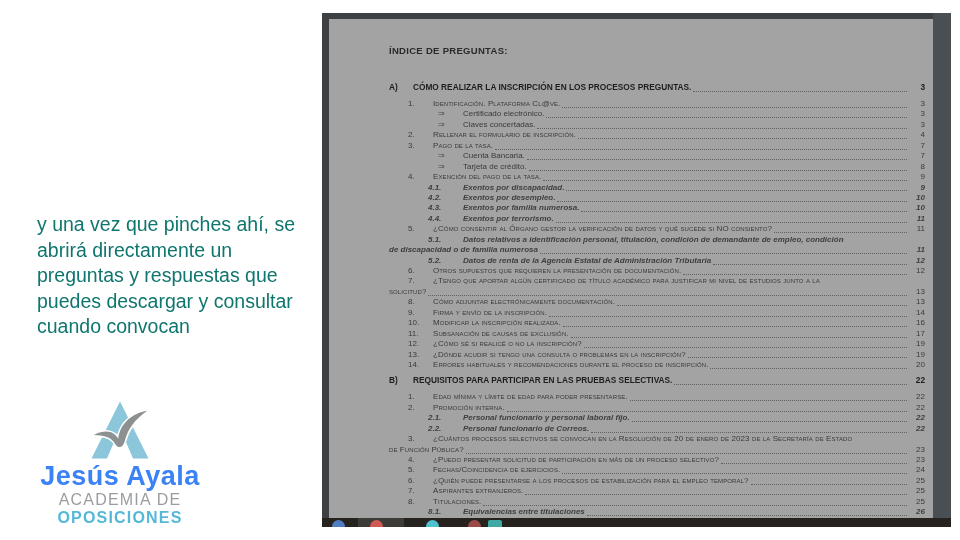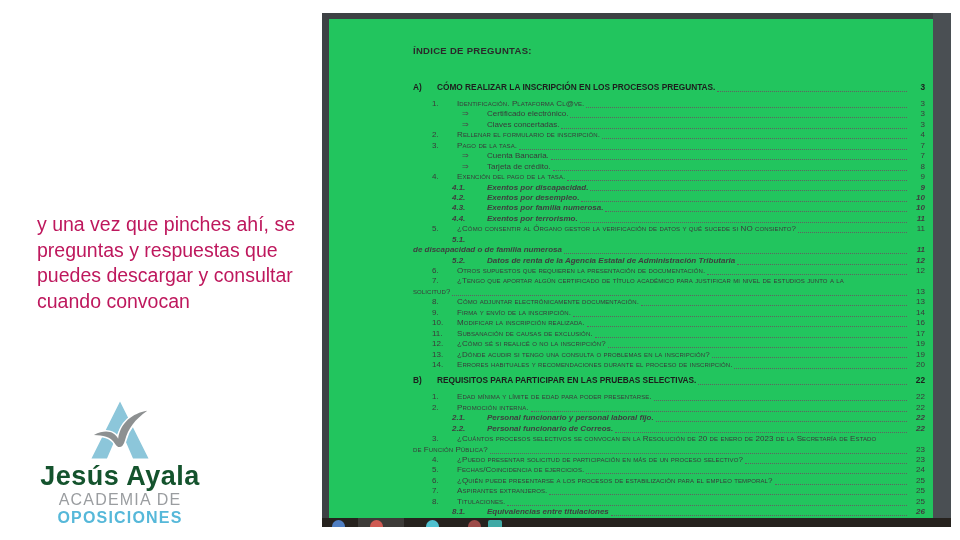--- a/index.html
+++ b/index.html
@@ -3,38 +3,38 @@
 <meta charset="utf-8">
 <style>
   * { margin:0; padding:0; box-sizing:border-box; }
   html,body { width:960px; height:540px; overflow:hidden; background:#ffffff;
               font-family:"Liberation Sans", sans-serif; }
 
   .slide { position:relative; width:960px; height:540px; background:#ffffff; }
 
   
   .caption { position:absolute; left:37px; top:212px; width:280px;
-             font-size:19.5px; line-height:25.5px; color:#be185d; }
+             font-size:19.5px; line-height:25.5px; color:#0f766e; }
 
   
   .brand { position:absolute; left:20px; top:400px; width:200px; text-align:center; }
   .brand svg { display:block; margin:0 auto; }
-  .brand-name { font-size:27px; font-weight:bold; color:#14532d; letter-spacing:0.5px;
+  .brand-name { font-size:27px; font-weight:bold; color:#3b82f6; letter-spacing:0.5px;
                 line-height:28px; margin-top:2px; }
   .brand-tagline { font-size:16px; letter-spacing:1.2px; color:#9a9da0; margin-top:1px; }
   .brand-tagline .accent { font-weight:bold; }
 
   
   .shot { position:absolute; left:322px; top:13px; width:629px; height:514px;
           background:#3d4144; overflow:hidden; }
   .scroll-strip { position:absolute; right:0; top:0; width:18px; height:100%;
                   background:#4a4f53; }
   .page { position:absolute; left:7px; top:6px; right:18px; bottom:9px;
-          background:#22c55e; overflow:hidden;
-          padding:26px 8px 0 84px; }
+          background:#a3a3a3; overflow:hidden;
+          padding:26px 8px 0 60px; }
 
   .doc-title { font-size:9.5px; font-weight:bold; color:#2a2a2a; letter-spacing:0.3px;
                margin-bottom:25px; }
 
   
   .toc { width:100%; }
   .trow { display:flex; align-items:baseline; height:10.45px; line-height:10.45px;
           font-size:8px; color:#3a3a3a; }
   .trow .num  { flex:0 0 auto; }
   .trow .txt  { flex:0 1 auto; white-space:nowrap; overflow:hidden; }
@@ -68,20 +68,21 @@
   .dock-ic { position:absolute; top:2px; width:13px; height:13px; border-radius:50%; }
   .dock-ic.sq { border-radius:2px; width:14px; height:12px; }
 </style>
 </head>
 <body>
 
 <div class="slide">
 
   <div class="caption">
       <div>y una vez que pinches ahí, se</div>
+      <div>abrirá directamente un</div>
       <div>preguntas y respuestas que</div>
       <div>puedes descargar y consultar</div>
       <div>cuando convocan</div>
     </div>
 
   <div class="brand">
     <svg width="62" height="60" viewBox="0 0 100 96">
       <polygon points="50,2 96,94 71,94 50,45 29,94 4,94" fill="#8cc6da"></polygon>
       <path d="M8,56 C28,46 41,51 47,62 C51,36 70,21 94,17 C74,31 63,46 58,65 C55,77 47,79 42,70 C35,58 22,57 8,56 Z" fill="#8d9091" stroke="#ffffff" stroke-width="5" paint-order="stroke"></path>
     </svg>
@@ -173,20 +174,21 @@
             <span class="pg">11</span>
           </div>
           <div class="trow item">
             <span class="num">5.</span>
             <span class="txt">¿Cómo consentir al Órgano gestor la verificación de datos y qué sucede si NO consiento?</span>
             <span class="dots"></span>
             <span class="pg">11</span>
           </div>
           <div class="trow sub">
             <span class="num">5.1.</span>
+            <span class="txt">Datos relativos a identificación personal, titulación, condición de demandante de empleo, condición</span>
           </div>
           <div class="trow sub-cont">
             <span class="txt">de discapacidad o de familia numerosa</span>
             <span class="dots"></span>
             <span class="pg">11</span>
           </div>
           <div class="trow sub">
             <span class="num">5.2.</span>
             <span class="txt">Datos de renta de la Agencia Estatal de Administración Tributaria</span>
             <span class="dots"></span>

